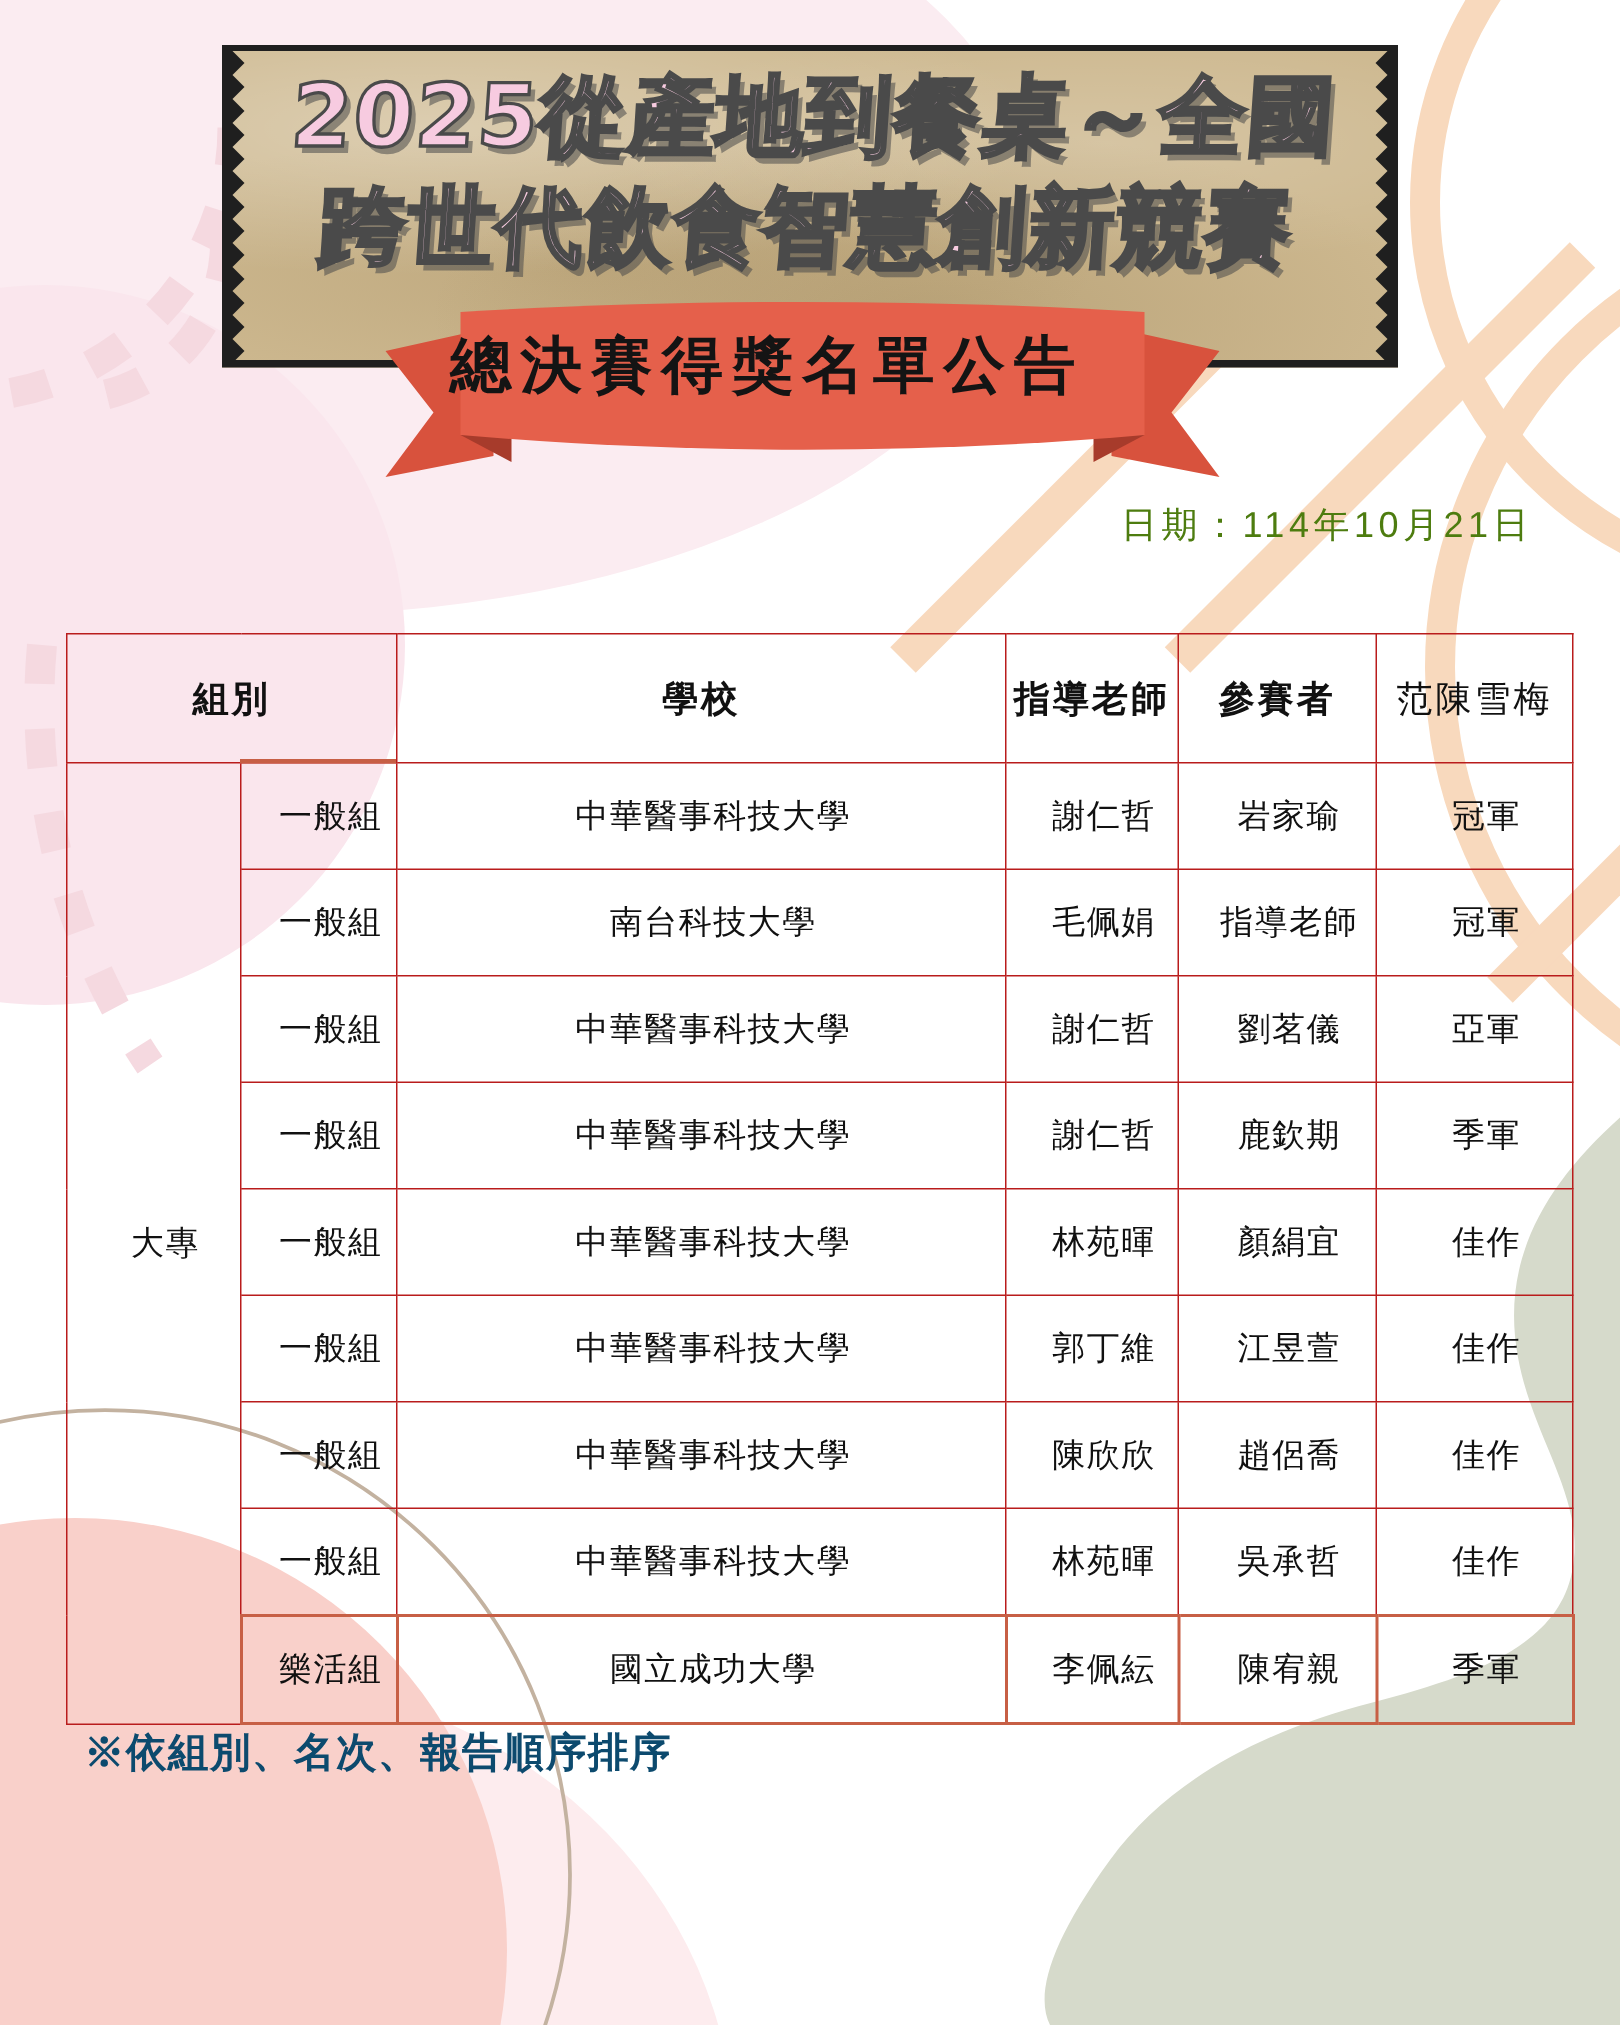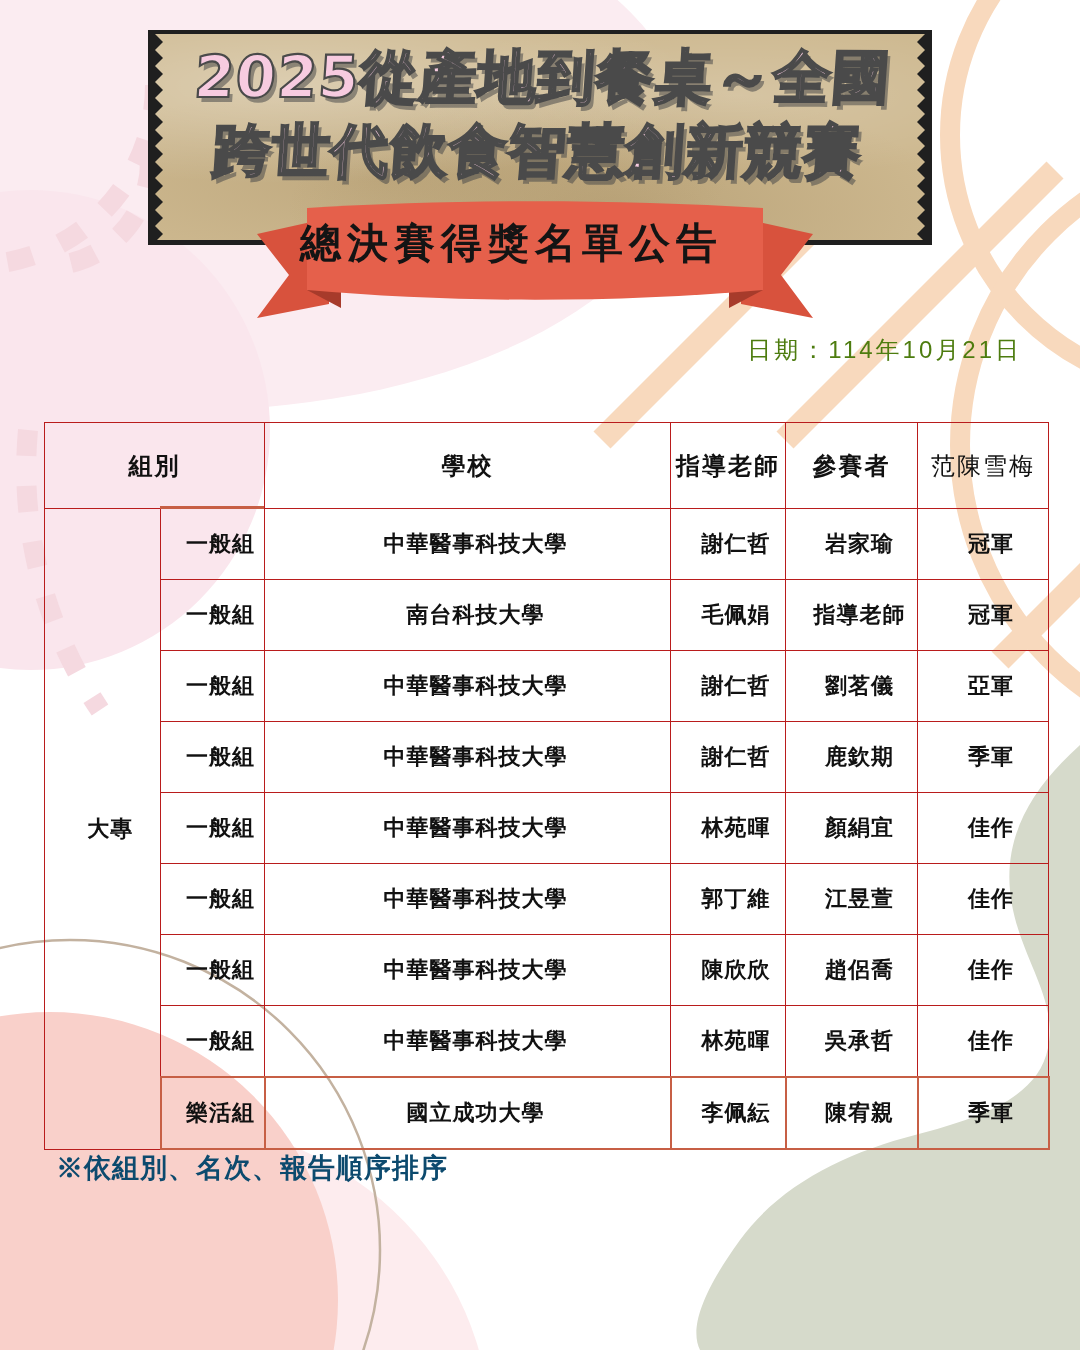--- a/index.html
+++ b/index.html
@@ -54,21 +54,21 @@
   table.results{
     position:absolute;left:44px;top:422px;z-index:3;
     width:1004px;border-collapse:collapse;table-layout:fixed;
   }
   table.results th,table.results td{
     border:1px solid #b91c1c;text-align:center;vertical-align:middle;
     color:#111;padding:0;overflow:hidden;
   }
   table.results thead th{height:85px;font-size:24px;font-weight:700;letter-spacing:2px;}
   table.results thead th.lightweight{font-weight:400;}
-  table.results tbody td{height:70px;font-size:22px;font-weight:700;letter-spacing:1px;padding-left:16px;}
+  table.results tbody td{height:70px;font-size:22px;font-weight:400;letter-spacing:1px;padding-left:16px;}
   table.results td.division{font-size:22px;margin-left:36px;}
   table.results tr.highlight td{border:2px solid #c75f45;margin-top:24px;}
   .red-seg{
     position:absolute;left:160px;top:506px;width:104px;height:3px;
     background:#c75f45;z-index:4;
   }
   
   .footnote{
     position:absolute;left:56px;top:1150px;z-index:3;
     font-size:27px;font-weight:700;letter-spacing:1px;color:#0c4a6e;

